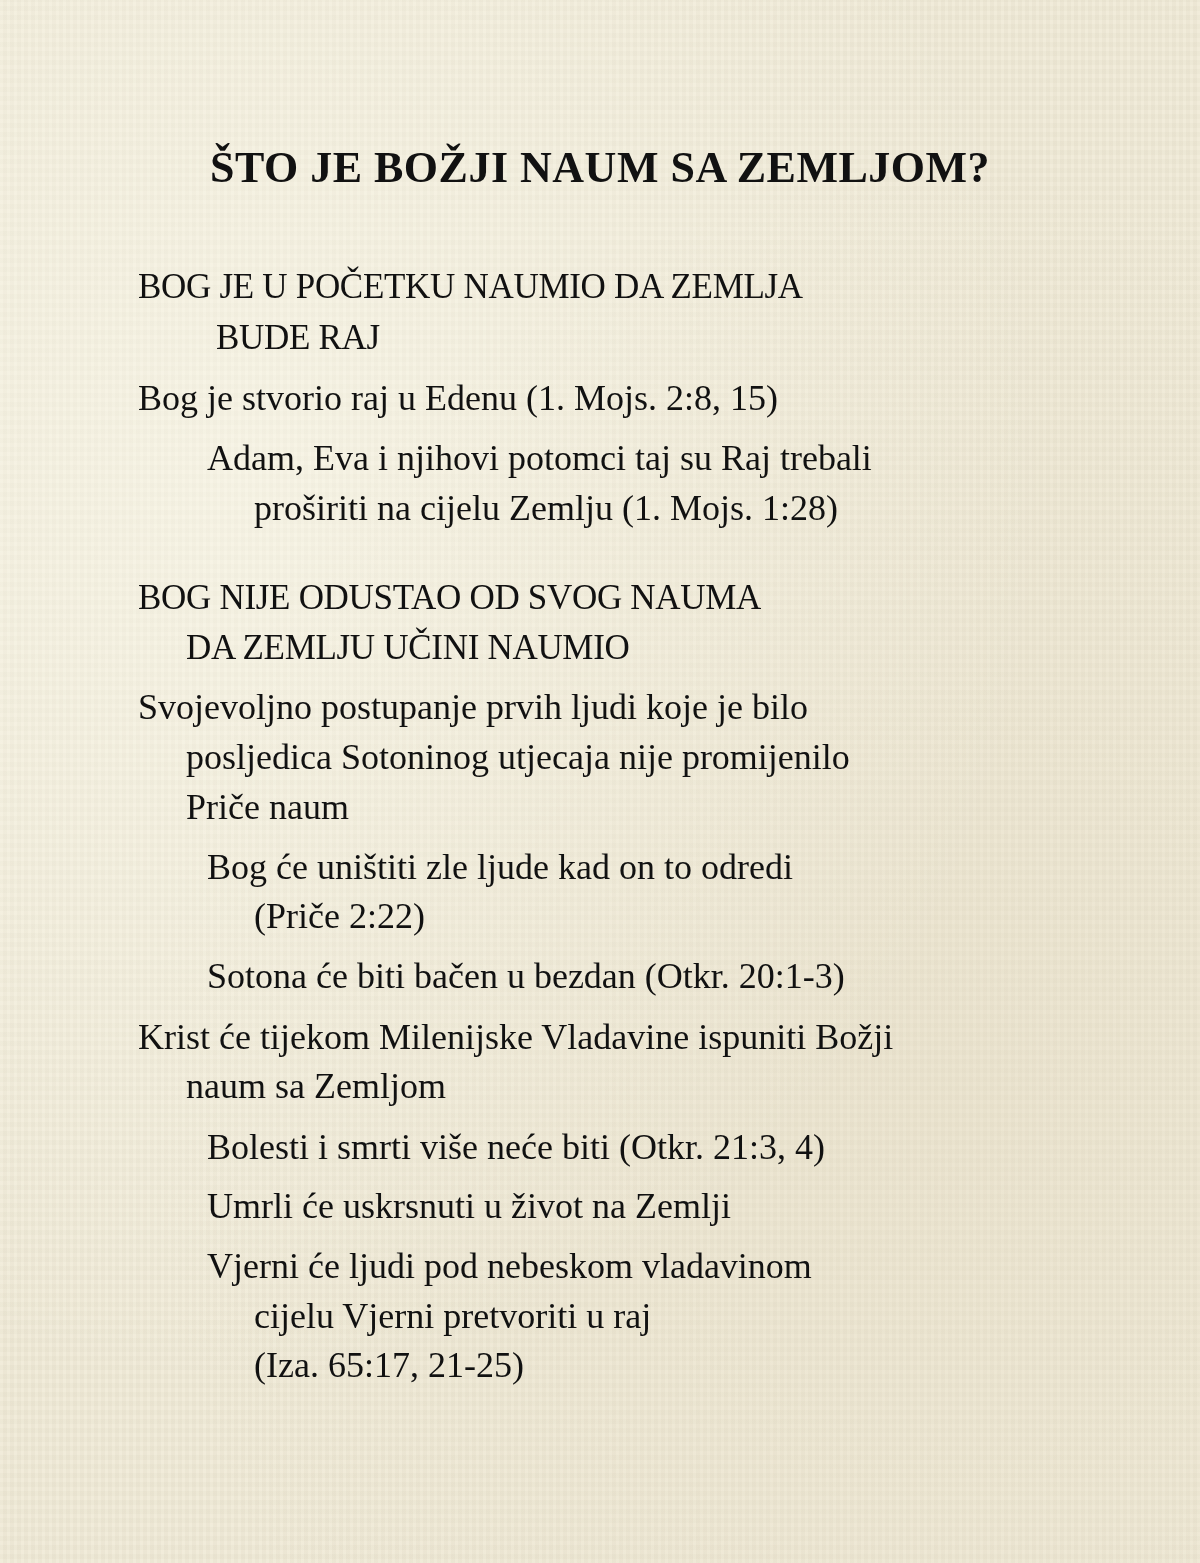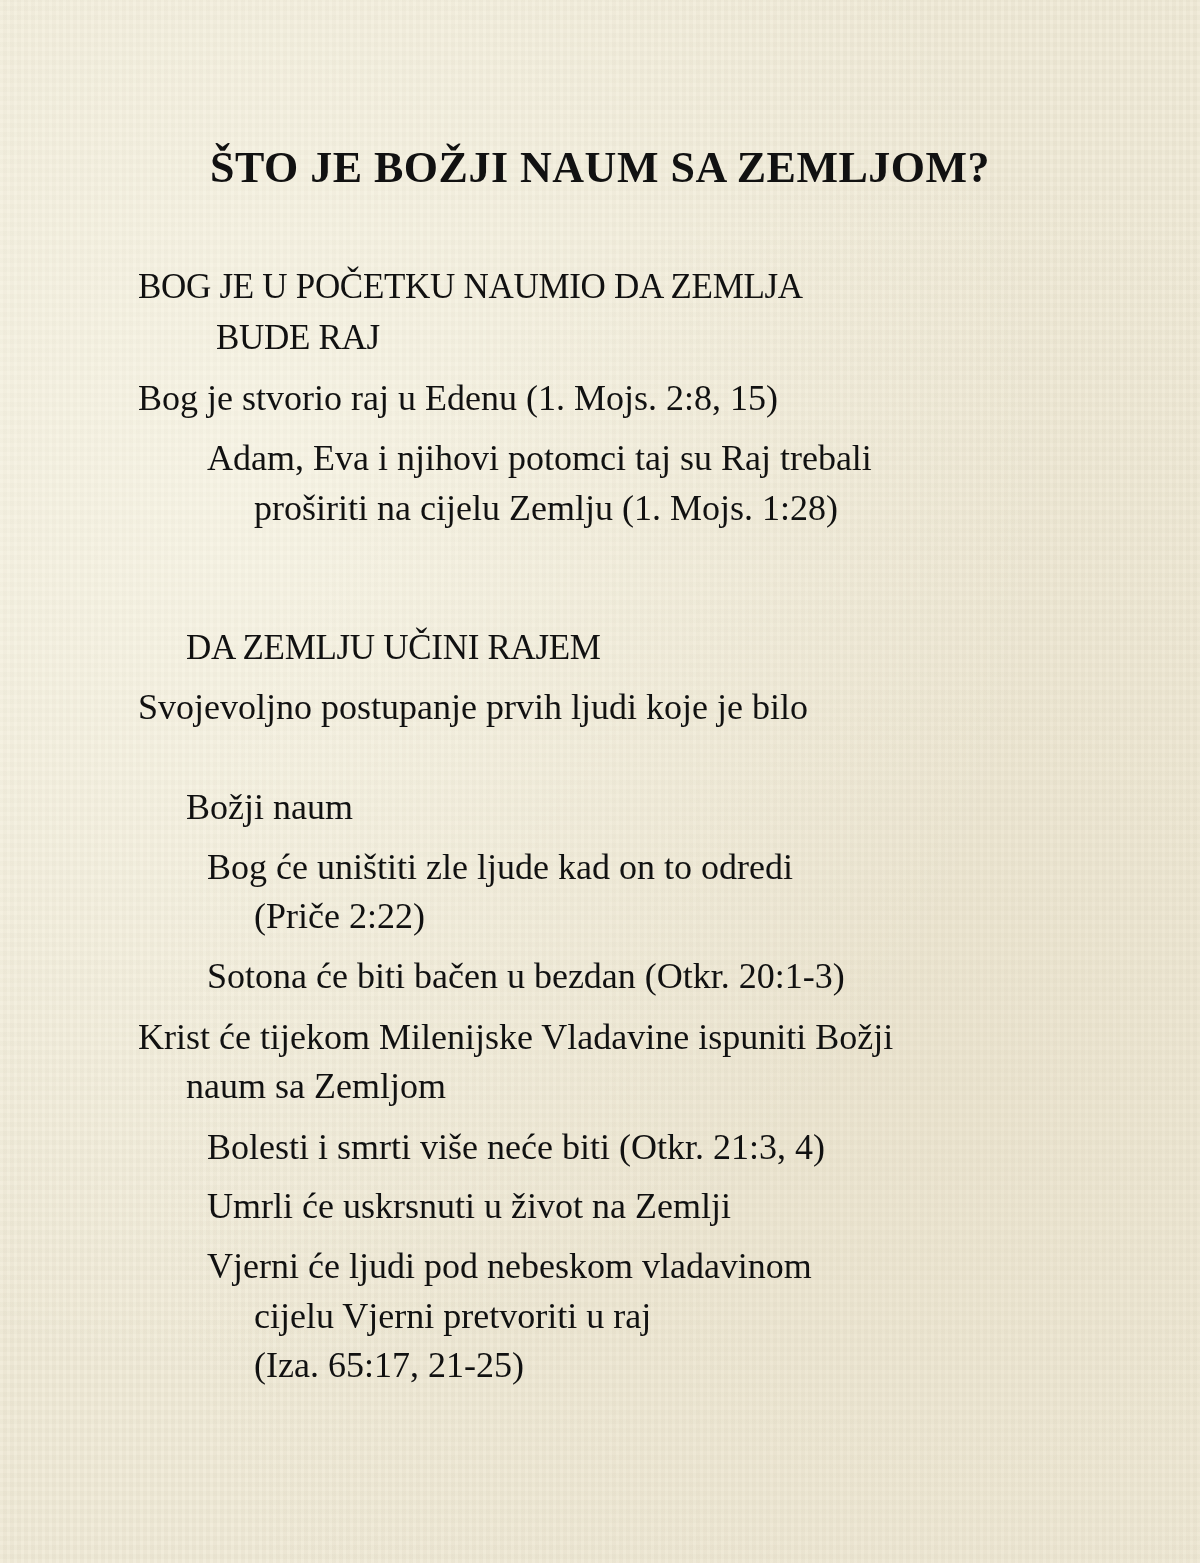--- a/index.html
+++ b/index.html
@@ -33,24 +33,26 @@
   <div class="title">ŠTO JE BOŽJI NAUM SA ZEMLJOM?</div>
 
   <div class="line caps" style="left:138px; top:253px;text-align:right;">BOG JE U POČETKU NAUMIO DA ZEMLJA</div>
   <div class="line caps" style="left:186px; top:304px;margin-left:30px;">BUDE RAJ</div>
 
   <div class="line" style="left:138px; top:364px;">Bog je stvorio raj u Edenu (1. Mojs. 2:8, 15)</div>
 
   <div class="line" style="left:207px; top:424px;">Adam, Eva i njihovi potomci taj su Raj trebali</div>
   <div class="line" style="left:254px; top:474px;">proširiti na cijelu Zemlju (1. Mojs. 1:28)</div>
 
-  <div class="line caps" style="left:186px; top:614px;">DA ZEMLJU UČINI RAJEM</div>
+  <div class="line caps" style="left:138px; top:564px;">BOG NIJE ODUSTAO OD SVOG NAUMA</div>
+  <div class="line caps" style="left:186px; top:614px;">DA ZEMLJU UČINI NAUMIO</div>
 
   <div class="line" style="left:138px; top:673px;">Svojevoljno postupanje prvih ljudi koje je bilo</div>
-  <div class="line" style="left:186px; top:773px;">Božji naum</div>
+  <div class="line" style="left:186px; top:723px;">posljedica Sotoninog utjecaja nije promijenilo</div>
+  <div class="line" style="left:186px; top:773px;">Priče naum</div>
 
   <div class="line" style="left:207px; top:833px;">Bog će uništiti zle ljude kad on to odredi</div>
   <div class="line" style="left:254px; top:882px;">(Priče 2:22)</div>
 
   <div class="line" style="left:207px; top:942px;text-align:center;">Sotona će biti bačen u bezdan (Otkr. 20:1-3)</div>
 
   <div class="line" style="left:138px; top:1003px;">Krist će tijekom Milenijske Vladavine ispuniti Božji</div>
   <div class="line" style="left:186px; top:1052px;">naum sa Zemljom</div>
 
   <div class="line" style="left:207px; top:1113px;">Bolesti i smrti više neće biti (Otkr. 21:3, 4)</div>

